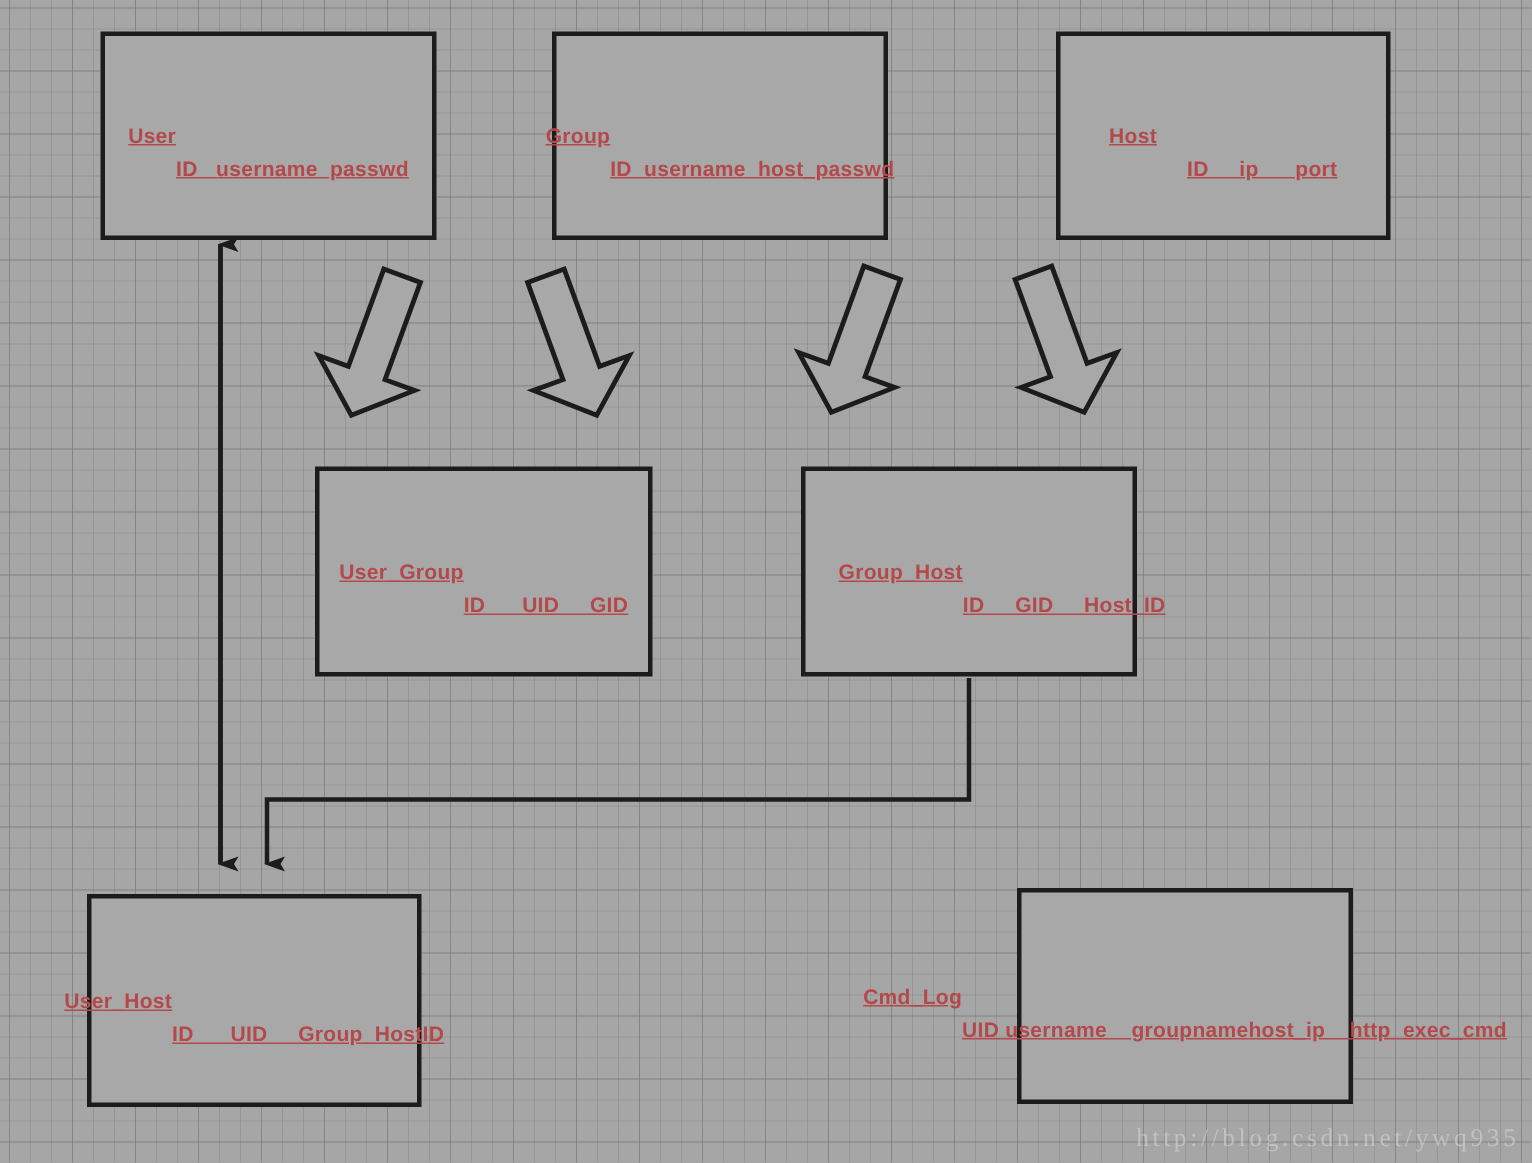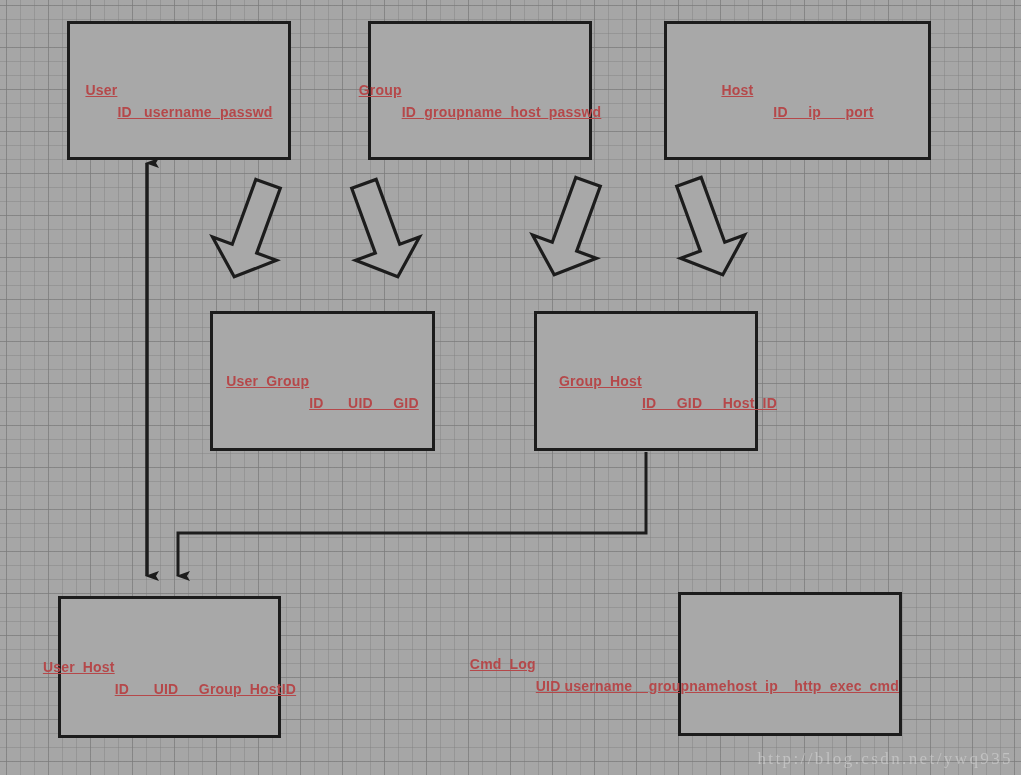--- a/index.html
+++ b/index.html
@@ -112,44 +112,44 @@
     </g>
   </svg>
 
   <div class="entity" style="left:67px; top:21px; width:224px; height:139px;">
     <div class="ent-title">User</div>
     <div class="ent-fields">ID   username  passwd</div>
   </div>
 
   <div class="entity" style="left:368px; top:21px; width:224px; height:139px;">
     <div class="ent-title">Group</div>
-    <div class="ent-fields">ID  groupname  host_passwd</div>
+    <div class="ent-fields">ID  username  host_passwd</div>
   </div>
 
-  <div class="entity" style="left:664px; top:21px; width:267px; height:139px;gap:20px;">
+  <div class="entity" style="left:704px; top:21px; width:223px; height:139px;gap:20px;">
     <div class="ent-title">Host</div>
     <div class="ent-fields">ID     ip      port</div>
   </div>
 
   <div class="entity" style="left:210px; top:311px; width:225px; height:140px;">
     <div class="ent-title">User_Group</div>
     <div class="ent-fields">ID      UID     GID</div>
   </div>
 
   <div class="entity" style="left:534px; top:311px; width:224px; height:140px;padding-left:44px;">
     <div class="ent-title">Group_Host</div>
     <div class="ent-fields">ID     GID     Host_ID</div>
   </div>
 
   <div class="entity" style="left:58px; top:596px; width:223px; height:142px;">
     <div class="ent-title">User_Host</div>
     <div class="ent-fields">ID      UID     Group_HostID</div>
   </div>
 
-  <div class="entity" style="left:678px; top:592px; width:224px; height:144px;justify-content:flex-end;">
+  <div class="entity" style="left:678px; top:592px; width:224px; height:144px;">
     <div class="ent-title">Cmd_Log</div>
     <div class="ent-fields">UID username    groupname</div>
     <div class="ent-fields">host_ip    http  exec_cmd</div>
   </div>
 
   <div class="watermark">http://blog.csdn.net/ywq935</div>
 
 </div>
 
 </body></html>

